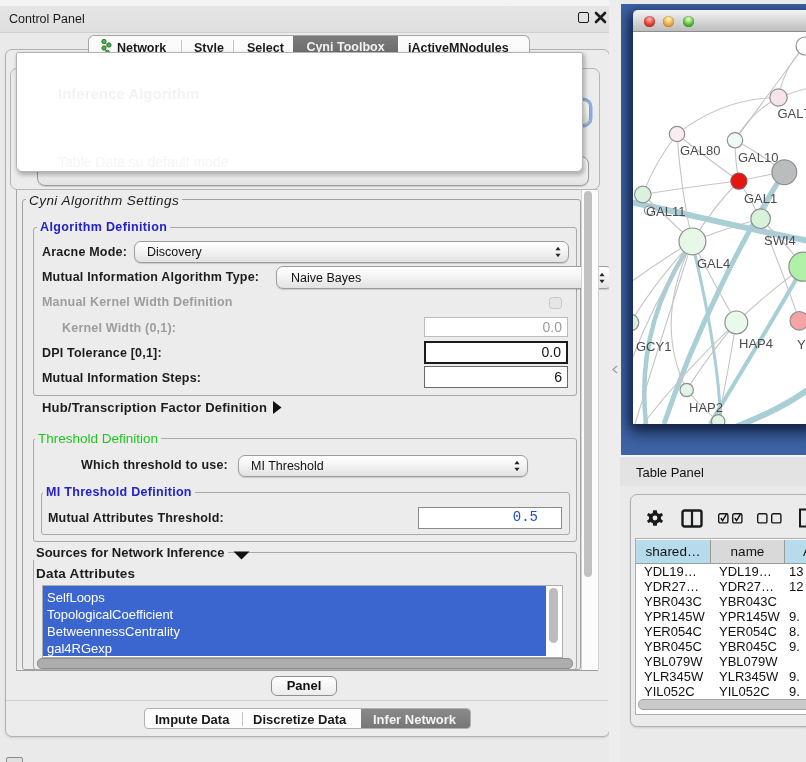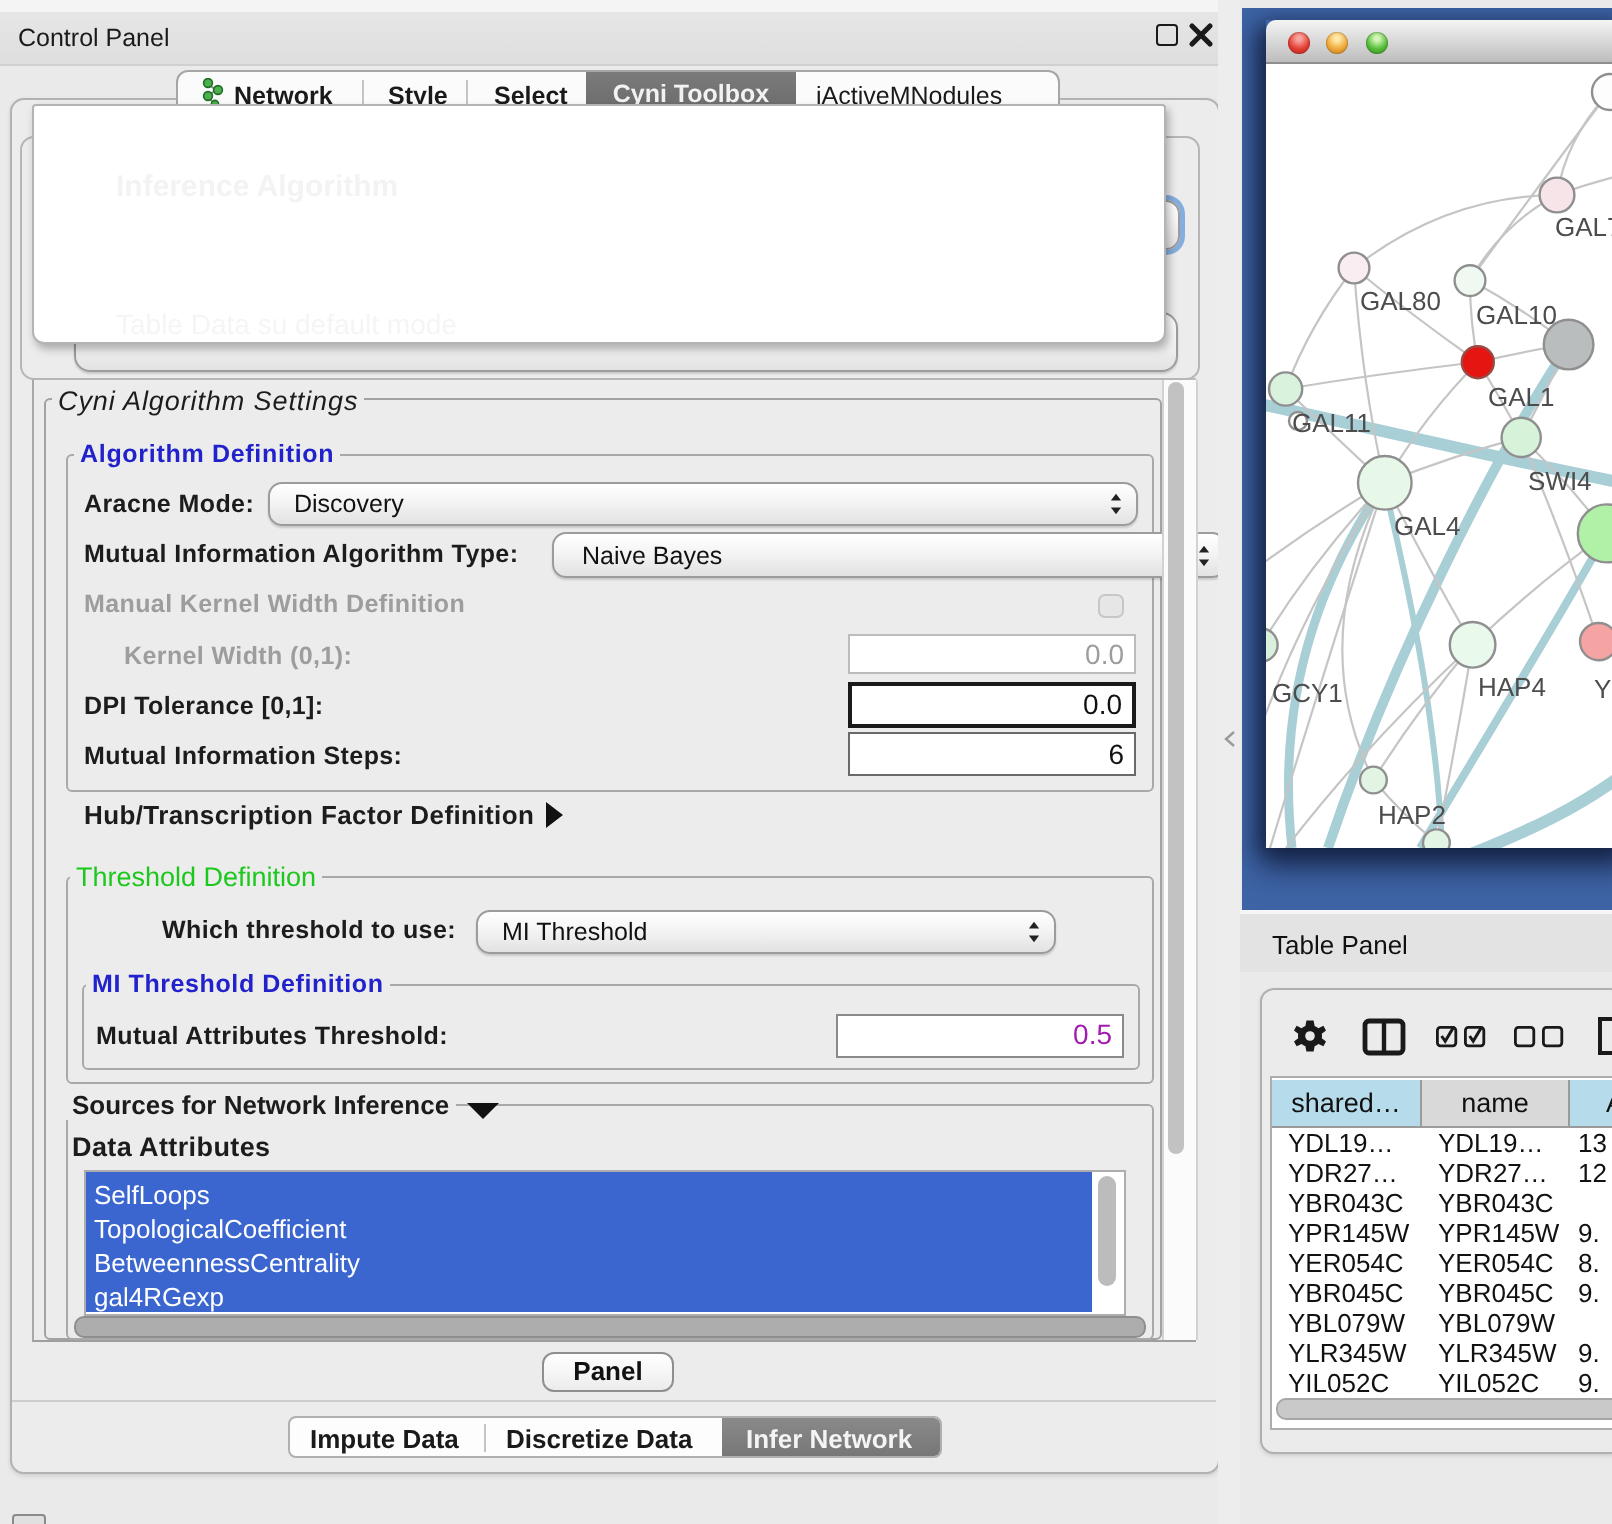--- a/index.html
+++ b/index.html
@@ -39,21 +39,21 @@
     <circle cx="9" cy="6" r="2.2" fill="#4caf50" stroke="#1e7022" stroke-width=".8"></circle>
     <circle cx="4" cy="9" r="2.2" fill="#4caf50" stroke="#1e7022" stroke-width=".8"></circle>
     <circle cx="7.5" cy="13" r="1.8" fill="#4caf50" stroke="#1e7022" stroke-width=".8"></circle>
   </svg>
   <div class="abs" style="left:28px;top:4.5px;font-size:12.5px;font-weight:bold;color:#1a1a1a;">Network</div>
   <div class="abs" style="left:92px;top:4px;width:1px;height:14px;background:#c4c4c4;"></div>
   <div class="abs" style="left:105px;top:4.5px;font-size:12.5px;font-weight:bold;color:#1a1a1a;">Style</div>
   <div class="abs" style="left:144px;top:4px;width:1px;height:14px;background:#c4c4c4;"></div>
   <div class="abs" style="left:158px;top:4.5px;font-size:12.5px;font-weight:bold;color:#1a1a1a;">Select</div>
   <div class="abs" style="left:204px;top:0;width:105px;height:22px;background:linear-gradient(#7b7b7b,#696969);text-align:center;font-size:12.5px;font-weight:bold;color:#f2f2f2;line-height:22px;">Cyni Toolbox</div>
-  <div class="abs" style="left:319px;top:4.5px;font-size:12.5px;font-weight:normal;color:#1a1a1a;">jActiveMNodules</div>
+  <div class="abs" style="left:319px;top:4.5px;font-size:12.5px;font-weight:bold;color:#1a1a1a;">jActiveMNodules</div>
 </div>
 
 <div class="abs" style="left:15.5px;top:189px;width:582px;height:482px;box-sizing:border-box;border-top:1px solid #bdbdbd;border-left:1px solid #a8a8a8;border-bottom:1px solid #9e9e9e;"></div>
 
 <div class="grp" style="left:22px;top:199px;width:557px;height:469px;border-color:#a2a2a2;"></div>
 <div class="gtitle" style="left:26px;top:192.5px;color:#1c1c1c;font-size:13.5px;letter-spacing:0.45px;font-style:italic;">Cyni Algorithm Settings</div>
 
 <div class="grp" style="left:33px;top:227px;width:542px;height:167px;"></div>
 <div class="gtitle" style="left:37px;top:220px;color:#2222cc;font-weight:bold;letter-spacing:0.35px;">Algorithm Definition</div>
 
@@ -98,21 +98,21 @@
   <div class="tx" style="left:12px;">MI Threshold</div>
   <svg class="spin" viewBox="0 0 7 12">
       <path d="M3.5 0 L6.5 4 L0.5 4 Z M3.5 12 L6.5 8 L0.5 8 Z" fill="#222"></path>
     </svg>
 </div>
 
 <div class="grp" style="left:41px;top:492px;width:527px;height:41px;"></div>
 <div class="gtitle" style="left:43px;top:485px;color:#2222cc;font-weight:bold;letter-spacing:0.3px;">MI Threshold Definition</div>
 
 <div class="lbl abs" style="left:48px;top:511px;">Mutual Attributes Threshold:</div>
-<div class="field" style="left:418px;top:507px;width:144px;height:21.5px;box-sizing:border-box;border:1px solid #8a8a8a;color:#a21caf;font-size:14px;line-height:19px;padding-right:5px;">0.5</div>
+<div class="field" style="left:418px;top:507px;width:144px;height:21.5px;box-sizing:border-box;border:1px solid #8a8a8a;color:#1d4ed8;font-size:14px;line-height:19px;padding-right:23px;font-family:Liberation Mono, monospace;">0.5</div>
 
 <div class="grp" style="left:33px;top:552px;width:542px;height:116px;"></div>
 <div class="gtitle" style="left:33px;top:545px;color:#1c1c1c;font-weight:bold;font-size:13px;">Sources for Network Inference</div>
 <svg class="abs" style="left:233px;top:551px;" width="17" height="9" viewBox="0 0 17 9">
     <path d="M0.5 0.5 L16.5 0.5 L8.5 8.5 Z" fill="#111"></path>
   </svg>
 
 <div class="lbl abs" style="left:36px;top:566px;font-size:13.5px;">Data Attributes</div>
 
 <div class="abs" style="left:42px;top:585px;width:519px;height:71px;background:#fff;border:1px solid #adadad;"></div>

